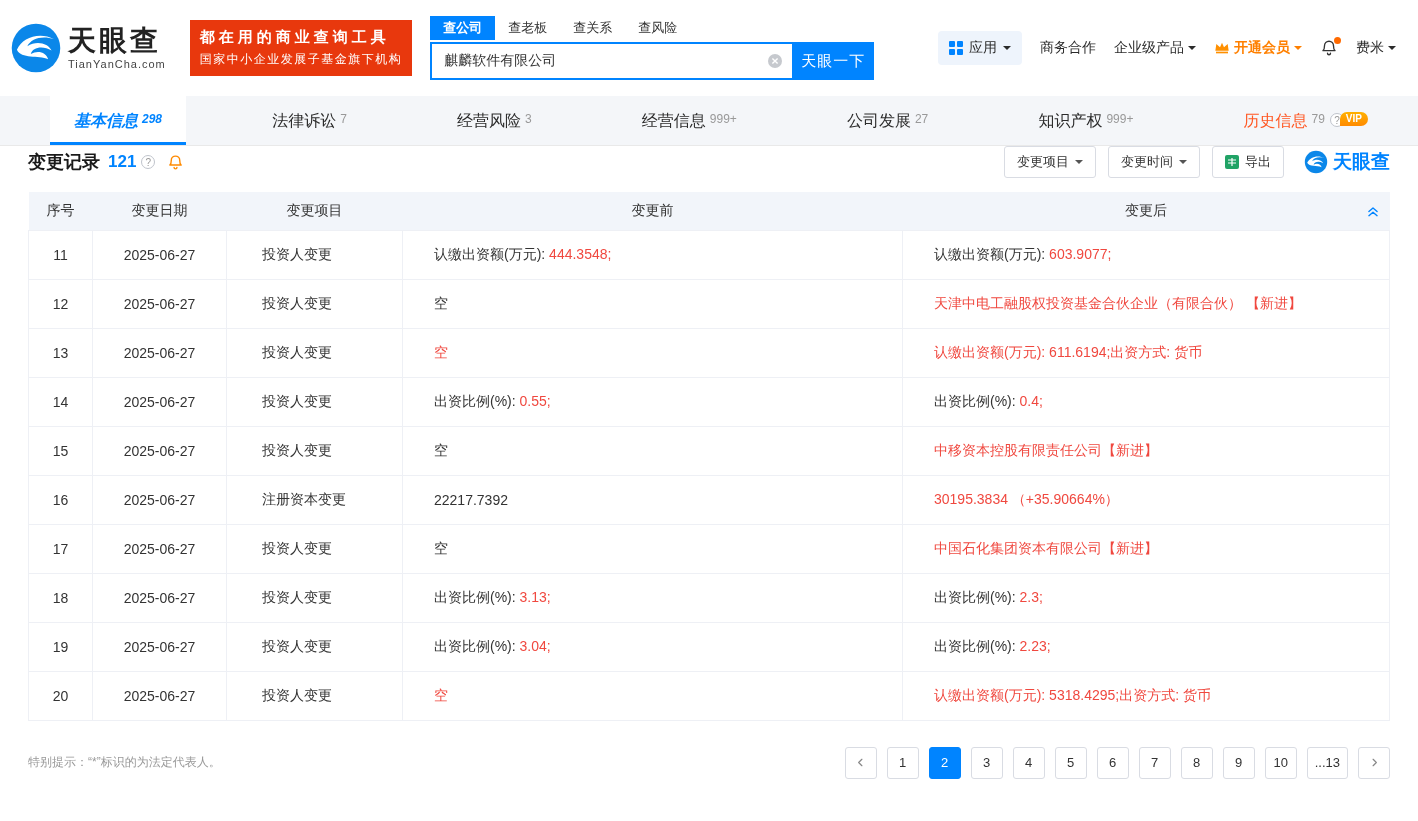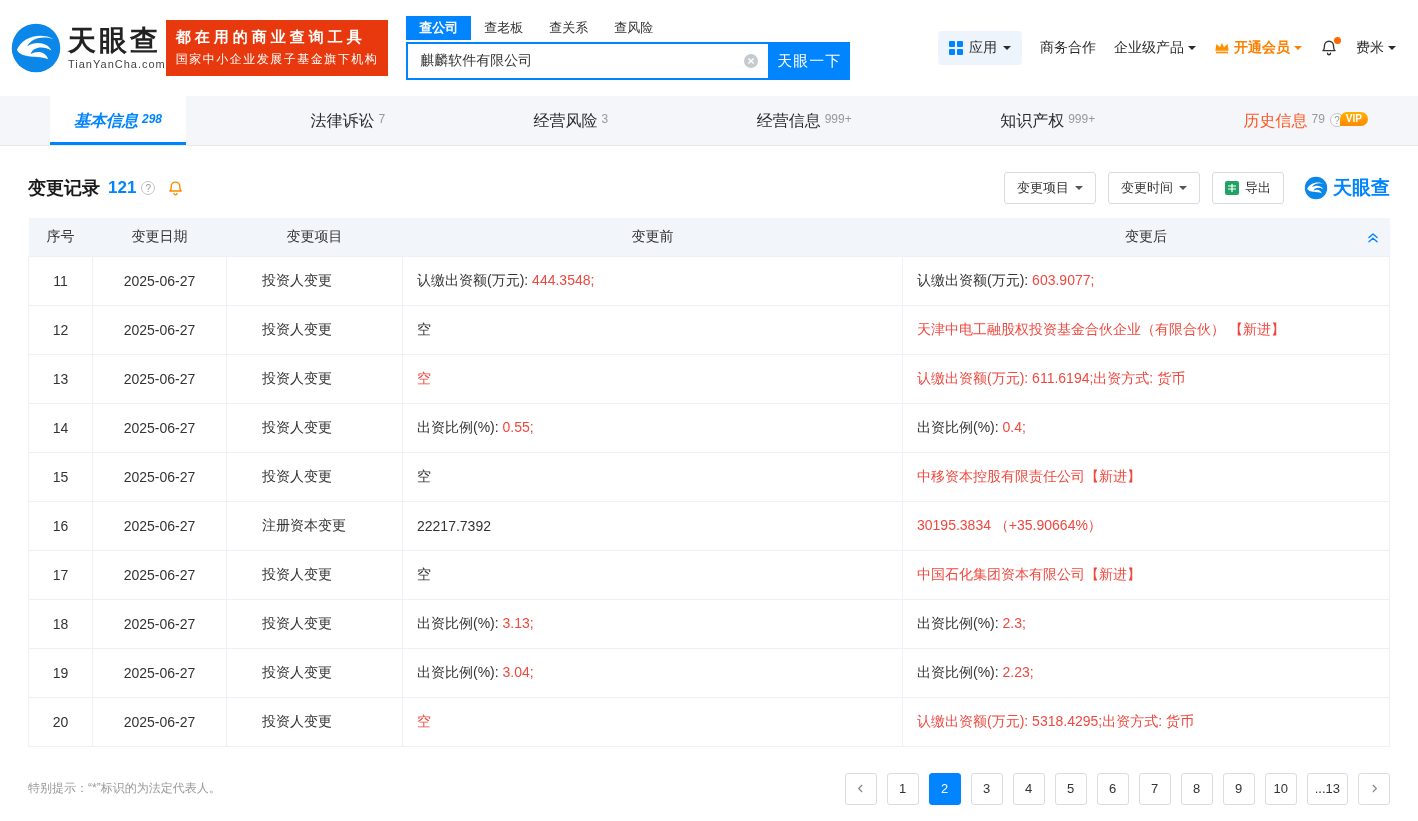--- a/index.html
+++ b/index.html
@@ -16,21 +16,21 @@
   html,body{margin:0;padding:0;}
   body{
     width:1418px;height:821px;overflow:hidden;background:#fff;color:#333;
     font-family:"Liberation Sans","DejaVu Sans",sans-serif;font-size:14px;
   }
   
   header{height:96px;display:flex;align-items:center;padding:0 22px 0 10px;background:#fff;}
   .logo{display:flex;align-items:center;gap:6px;cursor:pointer;}
   .logo-text .cn{font-size:28px;font-weight:bold;color:#222;letter-spacing:3px;line-height:30px;}
   .logo-text .en{font-size:11px;color:#444;letter-spacing:1px;margin-top:2px;}
-  .slogan{background:var(--slogan-red);color:#fff;padding:8px 10px;margin-left:0;}
+  .slogan{background:var(--slogan-red);color:#fff;padding:8px 10px;margin-left:24px;}
   .slogan .l1{font-size:15px;font-weight:bold;letter-spacing:4px;white-space:nowrap;}
   .slogan .l2{font-size:12px;letter-spacing:1.5px;margin-top:4px;white-space:nowrap;}
   .search-block{margin-left:18px;}
   .search-tabs{display:flex;align-items:flex-end;height:24px;}
   .stab{font-size:13px;padding:3px 13px;color:#333;cursor:pointer;white-space:nowrap;}
   .stab.active{background:var(--primary);color:#fff;font-weight:bold;}
   .search-row{display:flex;margin-top:2px;}
   .search-input-wrap{position:relative;width:362px;height:38px;border:2px solid var(--primary);border-right:none;background:#fff;display:flex;align-items:flex-start;}
   .search-input-wrap input{border:none;outline:none;flex:1;font-size:14px;padding:0 34px 0 12px;height:100%;color:#333;background:transparent;}
   .clear-btn{position:absolute;right:9px;top:50%;transform:translateY(-50%);cursor:pointer;display:flex;}
@@ -47,35 +47,35 @@
   .tab{line-height:47px;padding:0 24px;font-size:16px;color:#2b2b2b;position:relative;cursor:pointer;white-space:nowrap;}
   .tab .cnt{font-size:12px;color:#999;margin-left:4px;vertical-align:3px;}
   .tab.active{background:#fff;color:var(--primary);font-weight:bold;font-style:italic;}
   .tab.active::after{content:"";position:absolute;left:0;right:0;bottom:0;height:3px;background:var(--primary);}
   .tab.active .cnt{color:var(--primary);}
   .tab.vip-col{color:var(--history-tab);}
   .vip-badge{position:absolute;top:16px;right:0;background:linear-gradient(180deg,#ffb100,#ff8a00);color:#fff;font-size:10px;font-weight:bold;line-height:12px;padding:1px 6px;border-radius:7px 7px 7px 0;}
   .qmark{display:inline-block;width:14px;height:14px;border:1px solid #c0c4cc;color:#999;border-radius:50%;font-size:10px;line-height:13px;text-align:center;margin-left:5px;vertical-align:2px;background:#fff;font-weight:normal;cursor:pointer;}
   
   main{padding:0 28px;}
-  .section-head{margin-top:26px;display:flex;align-items:center;}
+  .section-head{display:flex;align-items:center;}
   .section-head h2{font-size:18px;margin:0;color:#1a1a1a;display:inline;}
   .sec-count{color:var(--primary);font-weight:bold;font-size:17px;margin-left:8px;}
   .bell-orange{margin-left:12px;display:flex;cursor:pointer;}
   .head-right{margin-left:auto;display:flex;align-items:center;gap:12px;}
   .btn{height:32px;padding:0 12px;border:1px solid #d9dce3;border-radius:3px;background:#fff;font-size:13px;color:#333;display:flex;align-items:center;gap:6px;cursor:pointer;font-family:inherit;}
   .btn .caret{border-top-color:#555;}
   .watermark{display:flex;align-items:center;gap:5px;color:var(--primary);font-weight:bold;font-size:19px;margin-left:8px;}
   
   table{width:100%;border-collapse:collapse;table-layout:fixed;margin-top:14px;}
   thead th{background:#f2f5fa;height:38px;font-weight:400;font-size:14px;color:#333;text-align:center;position:relative;}
   tbody td{border:1px solid #eef0f5;height:49px;font-size:14px;color:#333;vertical-align:middle;}
   .td-no,.td-date{text-align:center;}
   .td-item{padding-left:35px;}
-  .td-before,.td-after{padding:0 14px;}
+  .td-before,.td-after{padding:0 31px;}
   .red{color:var(--red);}
   .collapse-icon{position:absolute;right:10px;top:50%;transform:translateY(-50%);cursor:pointer;display:flex;}
   
   .foot{display:flex;align-items:center;justify-content:space-between;margin-top:26px;}
   .note{color:#999;font-size:12px;}
   .pagination{display:flex;gap:10px;}
   .page-btn{min-width:32px;height:32px;border:1px solid #d9dce3;border-radius:3px;background:#fff;color:#333;font-size:13px;display:flex;align-items:center;justify-content:center;padding:0 7px;cursor:pointer;font-family:inherit;}
   .page-btn.active{background:var(--primary);border-color:var(--primary);color:#fff;}
 </style>
 </head>
@@ -157,20 +157,21 @@
       <span class="caret"></span>
     </a>
   </div>
 </header>
 
 <nav class="tab-bar" id="tab-bar">
     <div class="tab active"><span>基本信息</span><span class="cnt">298</span></div>
     <div class="tab"><span>法律诉讼</span><span class="cnt">7</span></div>
     <div class="tab"><span>经营风险</span><span class="cnt">3</span></div>
     <div class="tab"><span>经营信息</span><span class="cnt">999+</span></div>
+    <div class="tab"><span>公司发展</span><span class="cnt">27</span></div>
     <div class="tab"><span>知识产权</span><span class="cnt">999+</span></div>
     <div class="tab vip-col"><span>历史信息</span><span class="cnt">79</span><span class="qmark">?</span><span class="vip-badge">VIP</span></div>
   </nav>
 
 <main>
   <div class="section-head">
     <h2>变更记录</h2>
     <span class="sec-count">121</span>
     <span class="qmark">?</span>
     <span class="bell-orange">

